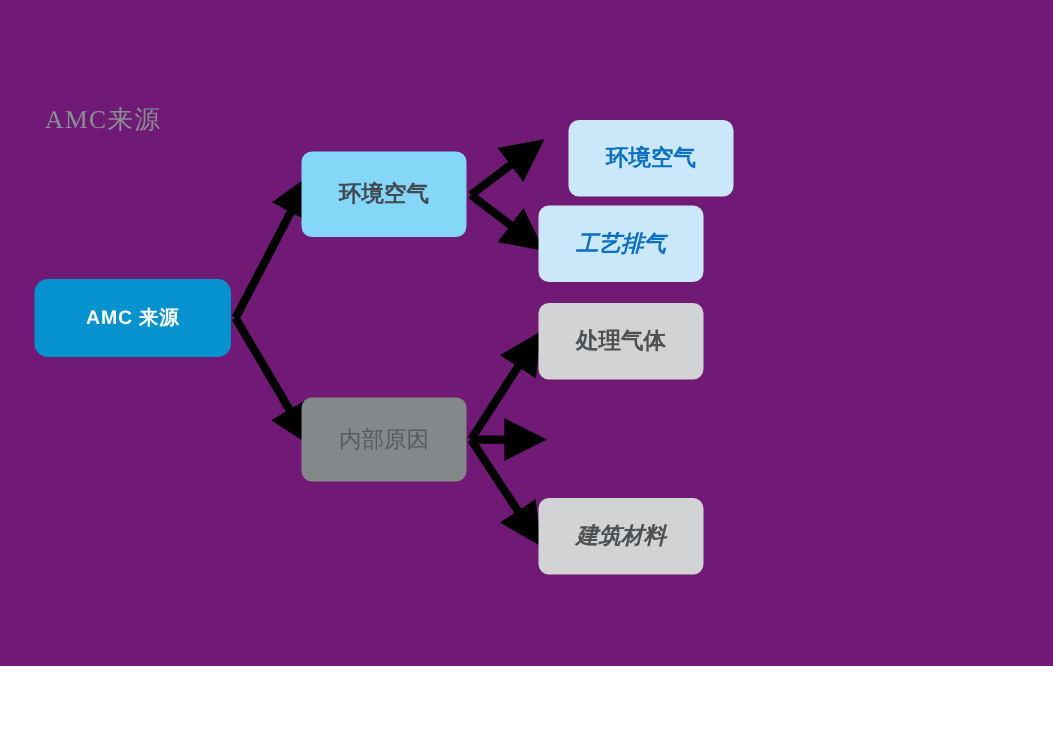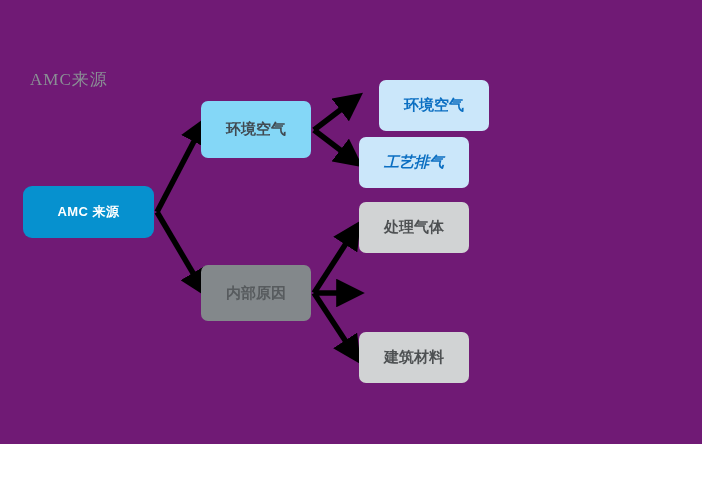--- a/index.html
+++ b/index.html
@@ -69,21 +69,21 @@
   }
   .node-branch-internal {
     left: 201px;
     top: 265px;
     width: 110px;
     height: 56px;
     border-radius: 7px;
     background: #83888b;
     color: #575b5e;
     font-size: 15px;
-    font-weight: bold;
+    font-weight: normal;
   }
   .node-leaf {
     left: 359px;
     width: 110px;
     height: 51px;
     border-radius: 7px;
     font-size: 15px;
     font-weight: bold;
   }
   .node-leaf-blue {
@@ -92,21 +92,21 @@
   }
   .node-leaf-gray {
     background: #d1d3d4;
     color: #4e5153;
     text-align: center;
   }
   .leaf-y-0 { top: 80px; margin-left: 20px; }
   .leaf-y-1 { top: 137px; font-style: italic; }
   .leaf-y-2 { top: 202px; }
   .leaf-y-3 { top: 267px; }
-  .leaf-y-4 { top: 332px; }
+  .leaf-y-4 { top: 332px; font-style: italic; }
 </style>
 </head>
 <body>
 
 <div id="canvas">
 
   <div class="diagram-title">AMC来源</div>
 
   <svg id="arrow-layer" viewBox="0 0 702 496" xmlns="http://www.w3.org/2000/svg">
     <defs>

